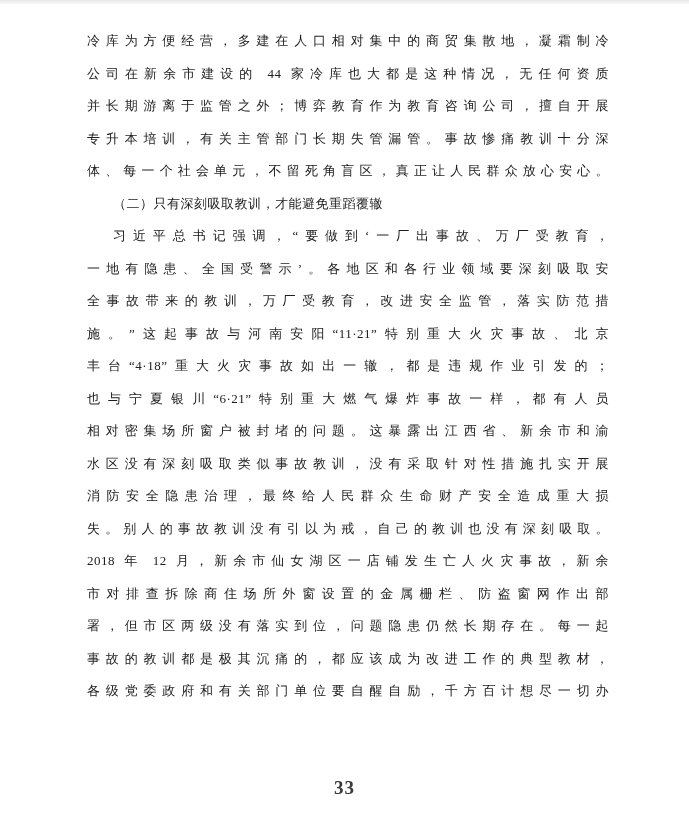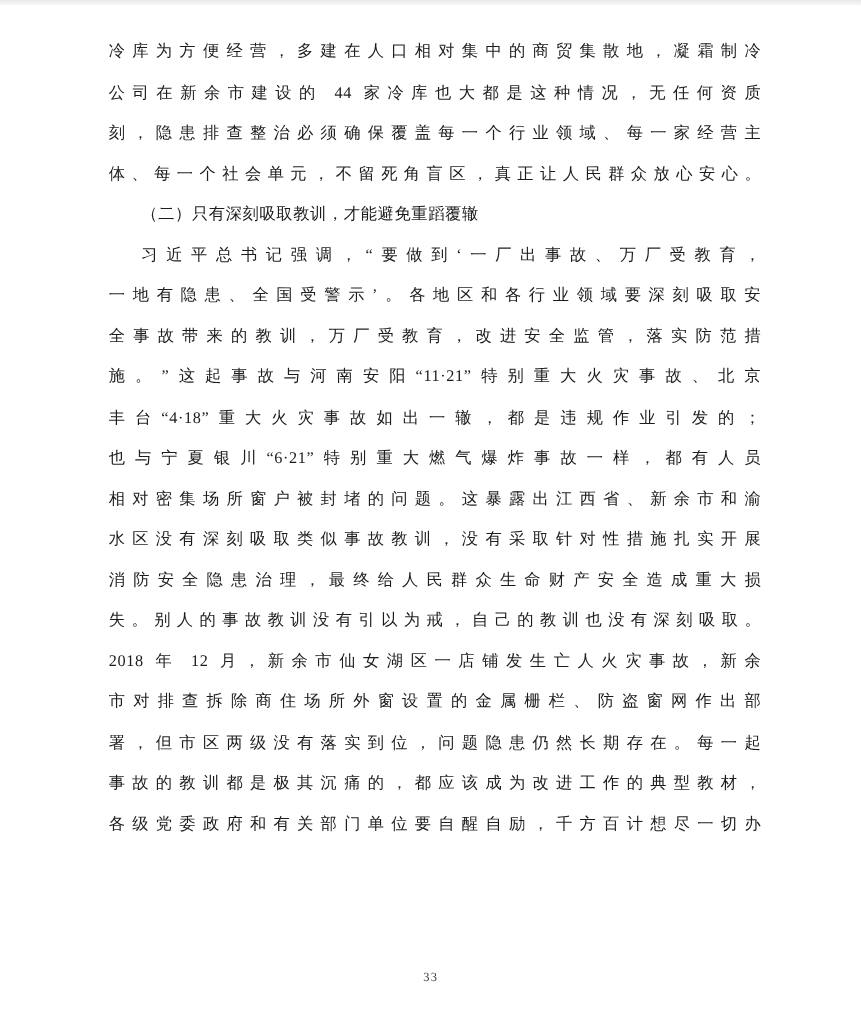--- a/index.html
+++ b/index.html
@@ -46,35 +46,37 @@
     text-align-last: left;
     text-indent: 2em;
     font-weight: 400;
   }
   .page-number {
     position: absolute;
     left: 0;
     right: 0;
     top: 777px;
     text-align: center;
-    font-size: 10px;
+    font-size: 19px;
     color: #3a3a3a;
     letter-spacing: 1px;
+    font-weight: bold;
   }
 </style>
 </head>
 <body>
 
 <div class="page">
   <div class="top-edge"></div>
 
   <div class="text-block">
     <div class="line">冷库为方便经营，多建在人口相对集中的商贸集散地，凝霜制冷</div>
     <div class="line">公司在新余市建设的 44 家冷库也大都是这种情况，无任何资质</div>
-    <div class="line">刻，隐患排查整治必须确保覆盖每一个行业领域、每一家经营主</div>
+    <div class="line">并长期游离于监管之外；博弈教育作为教育咨询公司，擅自开展</div>
+    <div class="line">专升本培训，有关主管部门长期失管漏管。事故惨痛教训十分深</div>
     <div class="line">体、每一个社会单元，不留死角盲区，真正让人民群众放心安心。</div>
     <div class="line heading">（二）只有深刻吸取教训，才能避免重蹈覆辙</div>
     <div class="line indent">习近平总书记强调，“要做到‘一厂出事故、万厂受教育，</div>
     <div class="line">一地有隐患、全国受警示’。各地区和各行业领域要深刻吸取安</div>
     <div class="line">全事故带来的教训，万厂受教育，改进安全监管，落实防范措</div>
     <div class="line">施。”这起事故与河南安阳“11·21”特别重大火灾事故、北京</div>
     <div class="line">丰台“4·18”重大火灾事故如出一辙，都是违规作业引发的；</div>
     <div class="line">也与宁夏银川“6·21”特别重大燃气爆炸事故一样，都有人员</div>
     <div class="line">相对密集场所窗户被封堵的问题。这暴露出江西省、新余市和渝</div>
     <div class="line">水区没有深刻吸取类似事故教训，没有采取针对性措施扎实开展</div>

